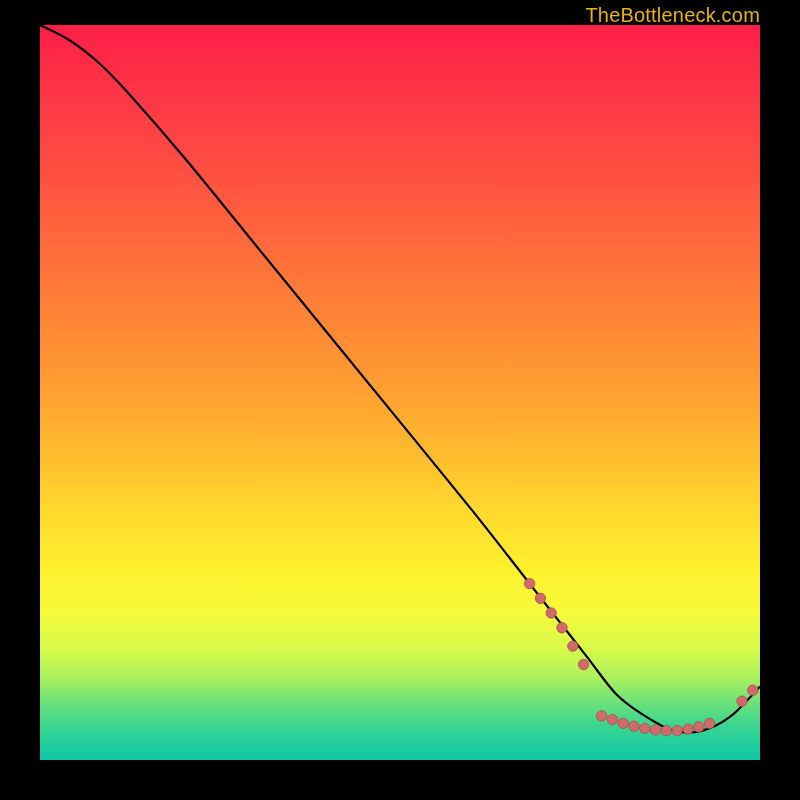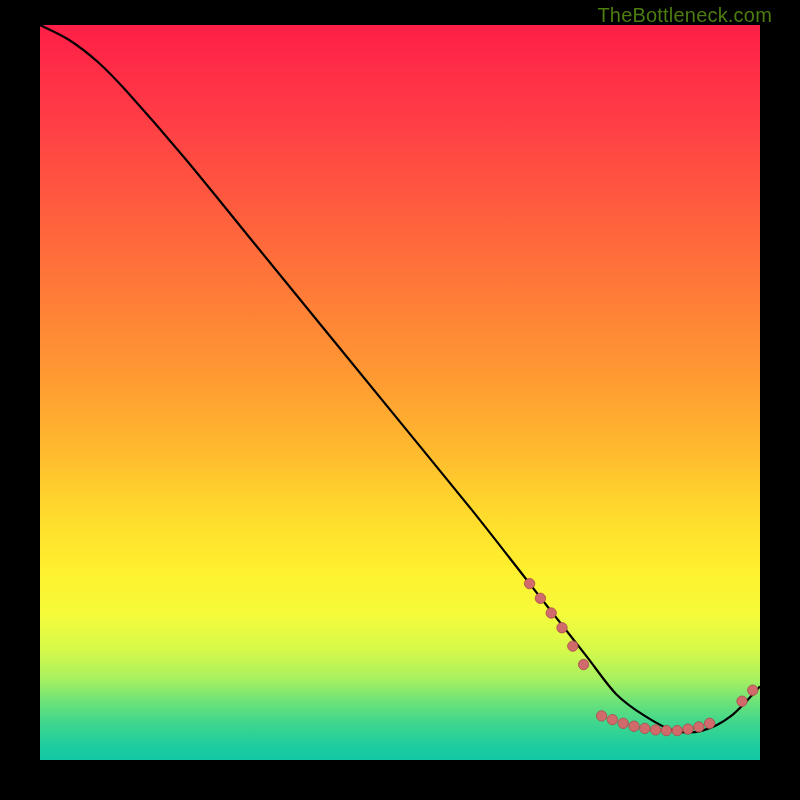--- a/index.html
+++ b/index.html
@@ -38,22 +38,22 @@
       #a8f060 89%,
       #6ee378 92%,
       #3fd68e 95%,
       #1ecd9e 98%,
       #12c8a6 100%
     );
   }
   .watermark {
     position: absolute;
     top: 4px;
-    right: 28px;
-    color: #4d7c0f;
+    right: 40px;
+    color: #eab308;
     font-size: 20px;
     letter-spacing: 0.2px;
     user-select: none;
   }
   svg.curve {
     position: absolute;
     left: 0; top: 0;
     width: 100%; height: 100%;
     overflow: visible;
   }

